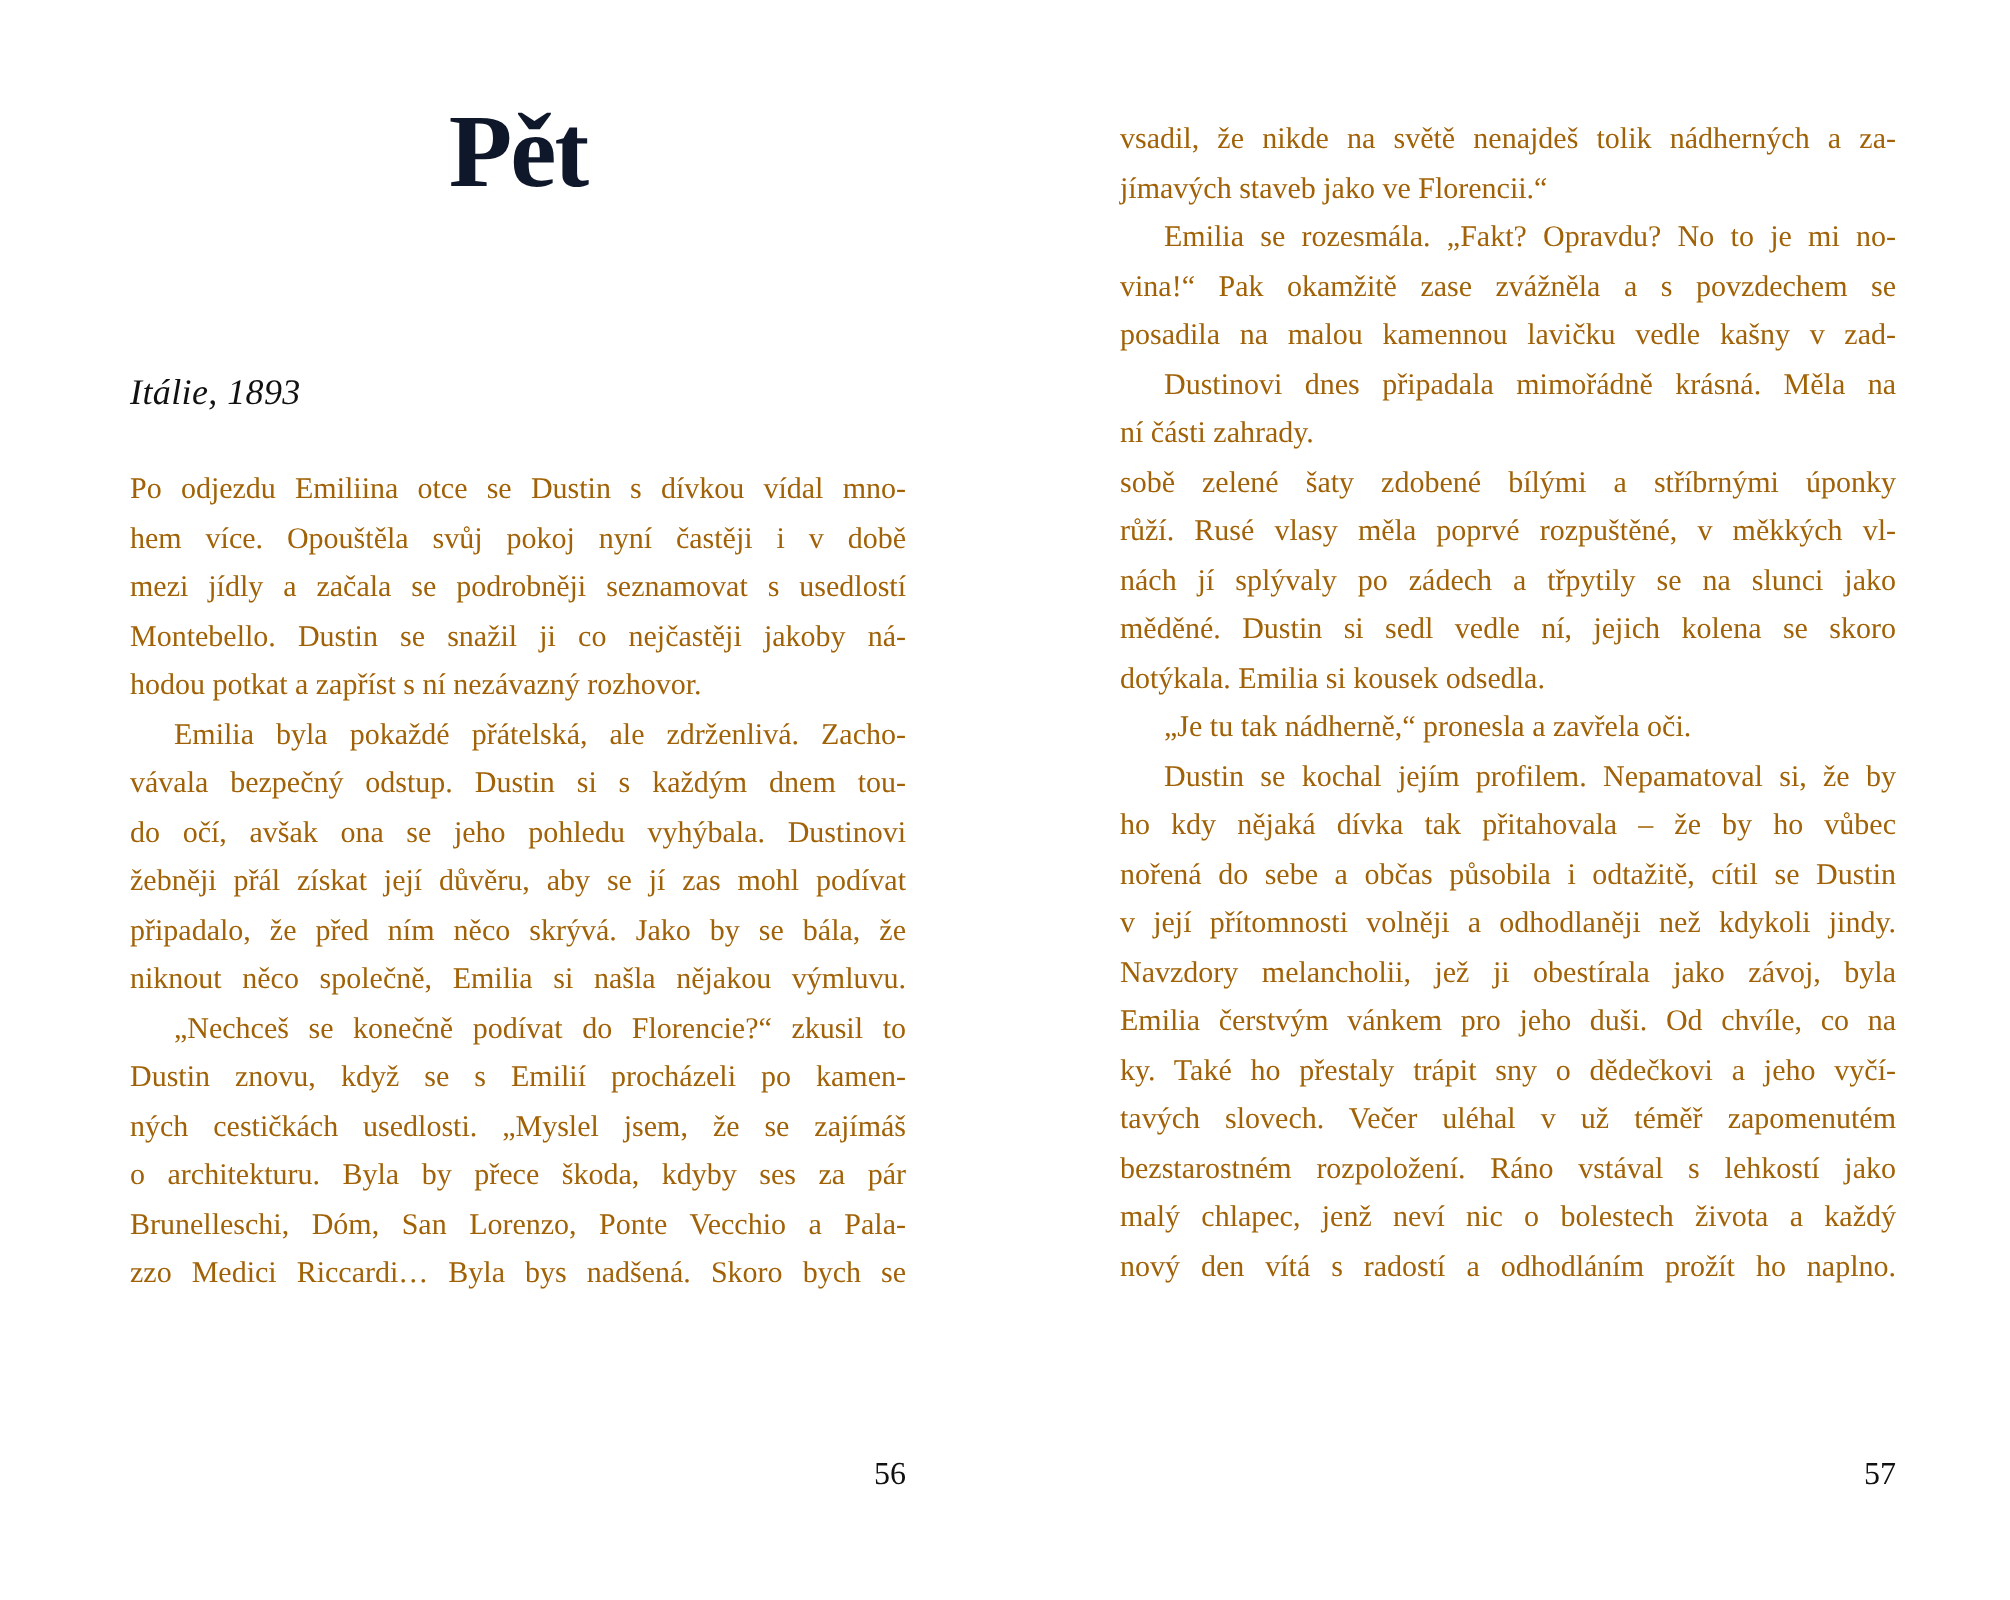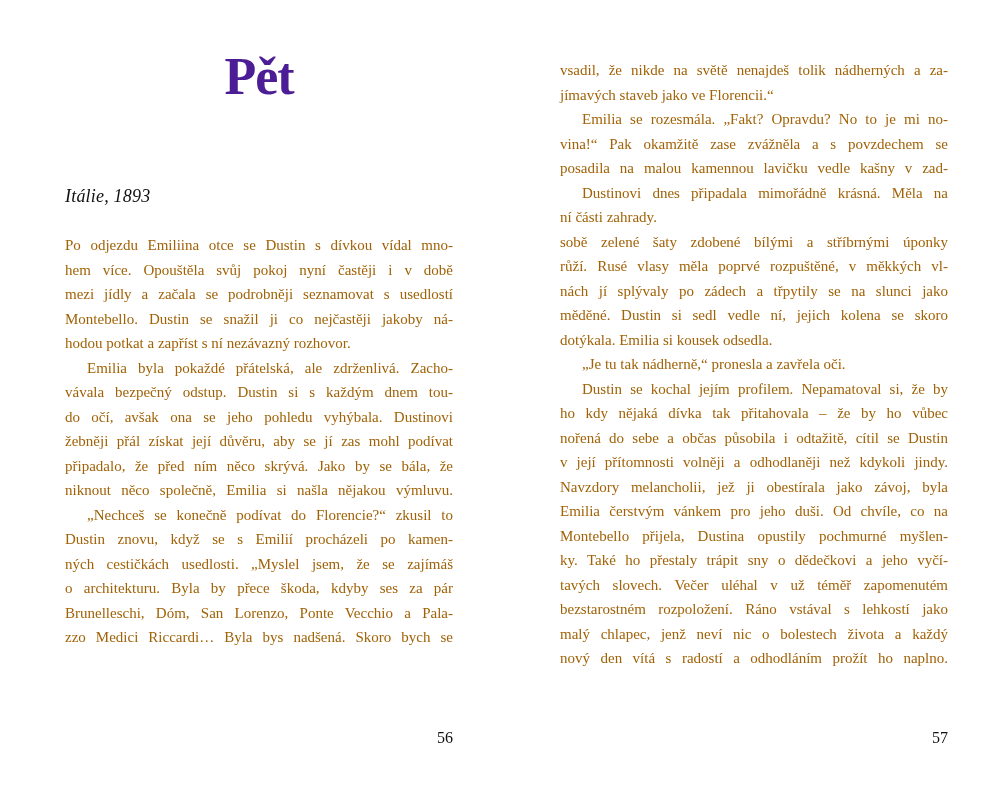--- a/index.html
+++ b/index.html
@@ -29,21 +29,21 @@
     position: absolute;
     top: 50px;
     left: 0;
     width: 100%;
     text-align: center;
     font-family: "Liberation Serif", serif;
     font-weight: 700;
     font-size: 52px;
     line-height: 1.05;
     letter-spacing: -1px;
-    color: #4c1d95;
+    color: #0f172a;
   }
   .dateline {
     position: absolute;
     top: 186px;
     left: 0;
     font-style: italic;
     font-size: 18px;
     letter-spacing: 0.2px;
     color: #111;
   }
@@ -124,21 +124,20 @@
         <div class="line">nách jí splývaly po zádech a třpytily se na slunci jako</div>
         <div class="line">měděné. Dustin si sedl vedle ní, jejich kolena se skoro</div>
         <div class="line end">dotýkala. Emilia si kousek odsedla.</div>
         <div class="line ind end">„Je tu tak nádherně,“ pronesla a zavřela oči.</div>
         <div class="line ind">Dustin se kochal jejím profilem. Nepamatoval si, že by</div>
         <div class="line">ho kdy nějaká dívka tak přitahovala – že by ho vůbec</div>
         <div class="line">nořená do sebe a občas působila i odtažitě, cítil se Dustin</div>
         <div class="line">v její přítomnosti volněji a odhodlaněji než kdykoli jindy.</div>
         <div class="line">Navzdory melancholii, jež ji obestírala jako závoj, byla</div>
         <div class="line">Emilia čerstvým vánkem pro jeho duši. Od chvíle, co na</div>
-        <div class="line">Montebello přijela, Dustina opustily pochmurné myšlen-</div>
         <div class="line">ky. Také ho přestaly trápit sny o dědečkovi a jeho vyčí-</div>
         <div class="line">tavých slovech. Večer uléhal v už téměř zapomenutém</div>
         <div class="line">bezstarostném rozpoložení. Ráno vstával s lehkostí jako</div>
         <div class="line">malý chlapec, jenž neví nic o bolestech života a každý</div>
         <div class="line">nový den vítá s radostí a odhodláním prožít ho naplno.</div>
       </div>
     <div class="page-number">57</div>
   </div>
 
 </div>

